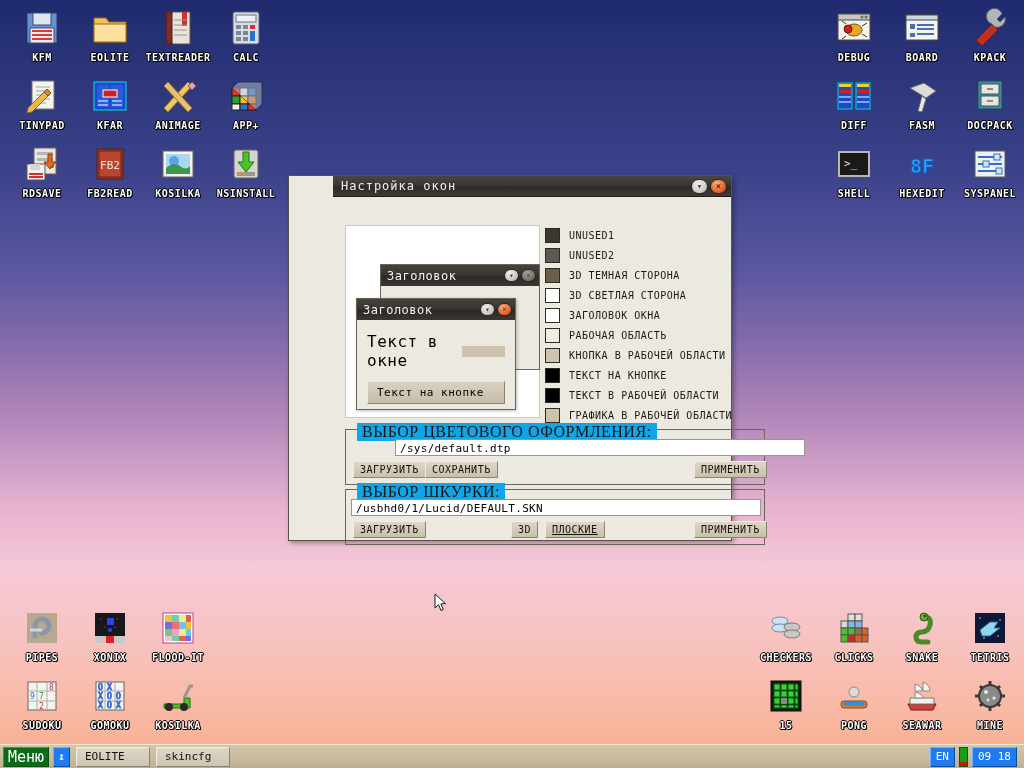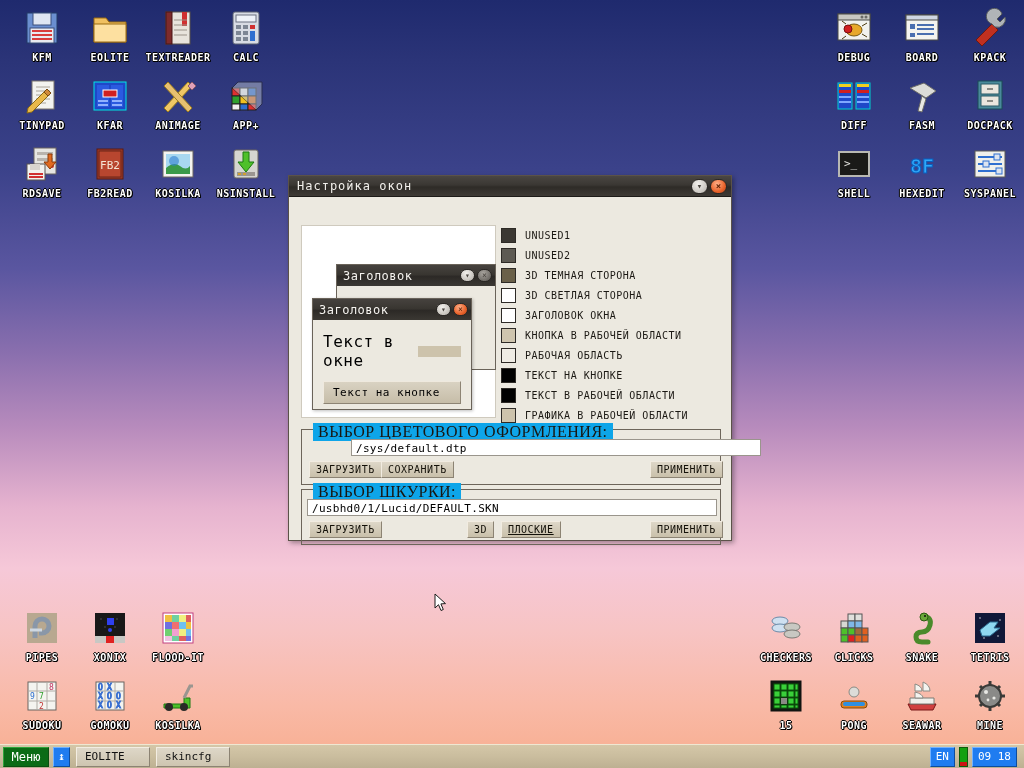--- a/index.html
+++ b/index.html
@@ -33,20 +33,21 @@
     white-space: nowrap;
   }
 
   
   #skincfg-window {
     position: absolute; left: 288px; top: 175px;
     width: 444px; height: 366px;
     background: #ece9e0;
     border: 1px solid #5b5249;
     box-shadow: 2px 2px 5px rgba(0,0,0,.35);
+    padding-left: 44px;
   }
   #win-titlebar {
     height: 21px;
     background: linear-gradient(to bottom, #4a4642 0%, #3a3733 45%, #2e2b27 55%, #3e3a35 100%);
     border-bottom: 1px solid #1d1b18;
     display: flex; align-items: center; padding: 0 4px;
     cursor: move;
   }
   #win-title {
     color: #f2f0ec; font-size: 12px; font-family: "DejaVu Sans Mono", monospace;
@@ -144,21 +145,21 @@
   
   #taskbar {
     position: absolute; left: 0; bottom: 0; width: 1024px; height: 24px;
     background: linear-gradient(to bottom, #d4c7a8 0%, #cabd9e 50%, #bdb092 100%);
     border-top: 1px solid #efe7d2;
     display: flex; align-items: center; padding: 0 3px;
   }
   #menu-btn {
     width: 46px; height: 20px; background: #0b6b16;
     border: 1px solid #0a4f11; border-top-color: #2da43b; border-left-color: #2da43b;
-    color: #ffffff; font-size: 12px; font-family: "DejaVu Sans Mono", monospace;
+    color: #ffffff; font-size: 15px; font-family: "DejaVu Sans Mono", monospace;
     display: flex; align-items: center; justify-content: center; cursor: pointer;
   }
   #updown-btn {
     width: 17px; height: 20px; margin-left: 4px; background: #1f7cf0;
     border: 1px solid #0e4c9c; border-top-color: #72b2ff; border-left-color: #72b2ff;
     color: #fff; font-size: 11px; display: flex; align-items: center; justify-content: center;
     cursor: pointer;
   }
   .task-btn {
     height: 20px; margin-left: 6px; padding: 0 8px; min-width: 74px;
@@ -730,26 +731,26 @@
           </div>
           <div class="color-row">
             <div class="swatch" style="background: rgb(255, 255, 255);"></div>
             <div class="color-name">3D СВЕТЛАЯ СТОРОНА</div>
           </div>
           <div class="color-row">
             <div class="swatch" style="background: rgb(255, 255, 255);"></div>
             <div class="color-name">ЗАГОЛОВОК ОКНА</div>
           </div>
           <div class="color-row">
+            <div class="swatch" style="background: rgb(239, 236, 228);"></div>
+            <div class="color-name">РАБОЧАЯ ОБЛАСТЬ</div>
+          </div>
+          <div class="color-row">
             <div class="swatch" style="background: rgb(207, 197, 174);"></div>
             <div class="color-name">КНОПКА В РАБОЧЕЙ ОБЛАСТИ</div>
-          </div>
-          <div class="color-row">
-            <div class="swatch" style="background: rgb(239, 236, 228);"></div>
-            <div class="color-name">РАБОЧАЯ ОБЛАСТЬ</div>
           </div>
           <div class="color-row">
             <div class="swatch" style="background: rgb(0, 0, 0);"></div>
             <div class="color-name">ТЕКСТ НА КНОПКЕ</div>
           </div>
           <div class="color-row">
             <div class="swatch" style="background: rgb(0, 0, 0);"></div>
             <div class="color-name">ТЕКСТ В РАБОЧЕЙ ОБЛАСТИ</div>
           </div>
           <div class="color-row">

